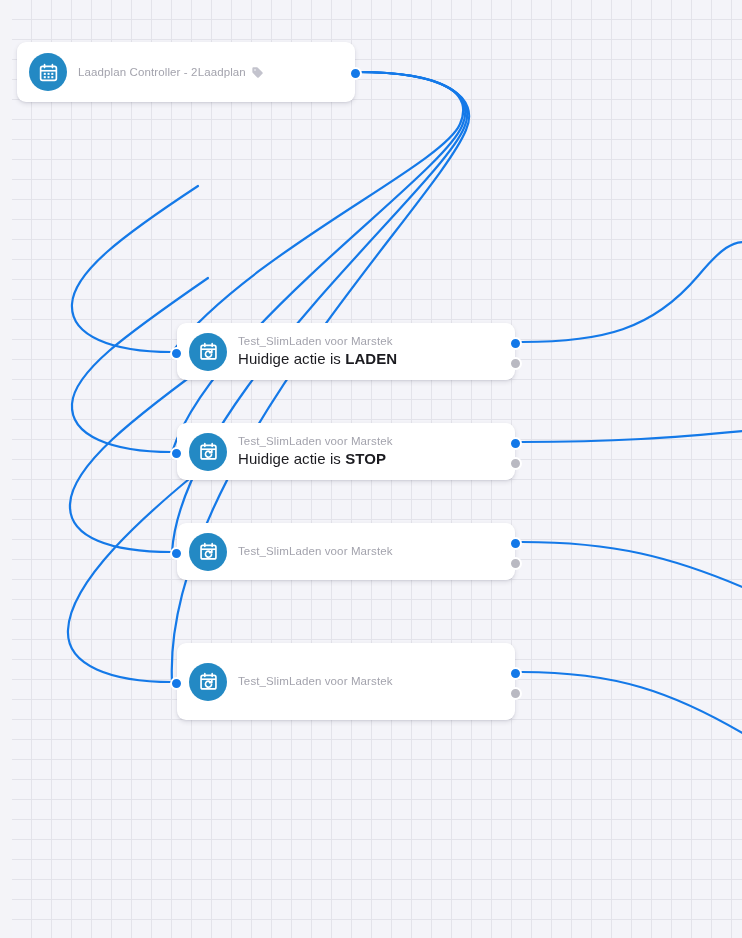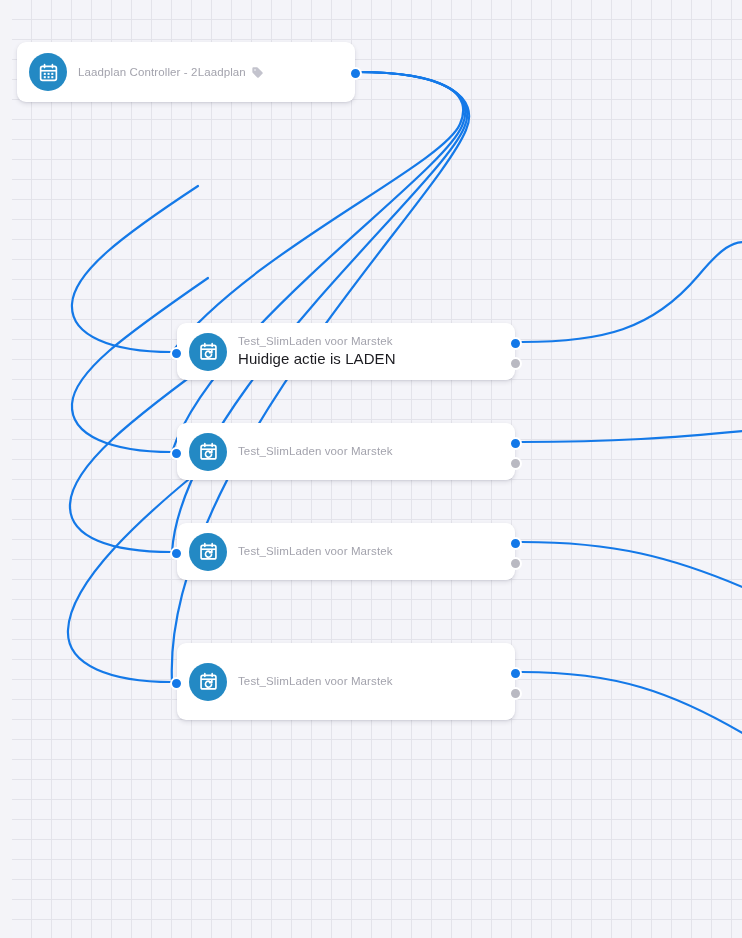--- a/index.html
+++ b/index.html
@@ -80,21 +80,21 @@
   }
   .tag-icon { display: inline-block; line-height: 0; }
 
   .node-title {
     font-size: 15px;
     line-height: 20px;
     color: #1b1b20;
     font-weight: 400;
     letter-spacing: 0.005em;
   }
-  .node-title b { font-weight: 400; }
+  .node-title b { font-weight: 700; }
 
   .port {
     position: absolute;
     width: 9px;
     height: 9px;
     border-radius: 50%;
     background: #1479e8;
     border: 2px solid #ffffff;
     box-sizing: content-box;
   }
@@ -193,20 +193,23 @@
         <path d="M3.5 9.4h17" stroke="#fff" stroke-width="1.9"></path>
         <path d="M7.8 3v3.2M16.2 3v3.2" stroke="#fff" stroke-width="1.9" stroke-linecap="round"></path>
         <path d="M15.5 15.1a3.5 3.5 0 1 1-1.05-2.5" fill="none" stroke="#fff" stroke-width="1.9" stroke-linecap="round"></path>
         <path d="M15.8 10.6v2.7h-2.7" fill="none" stroke="#fff" stroke-width="1.9" stroke-linecap="round" stroke-linejoin="round"></path>
       </svg>
     </div>
     <div class="node-body">
       <div class="node-subtitle">
         <span>Test_SlimLaden voor Marstek</span>
       </div>
+      <div class="node-title">
+        <span>Huidige actie is </span><b>STOP</b>
+      </div>
     </div>
     <div class="port" style="left:-7px; top:24px;"></div>
     <div class="port" style="right:-7px; top:14px;"></div>
     <div class="port out-idle" style="right:-7px; top:34px;"></div>
   </div>
 
   <div class="node" id="node-ontladen">
     <div class="node-icon">
       <svg width="21" height="21" viewBox="0 0 24 24">
         <rect x="3.5" y="5" width="17" height="15.5" rx="2" fill="none" stroke="#fff" stroke-width="1.9"></rect>

